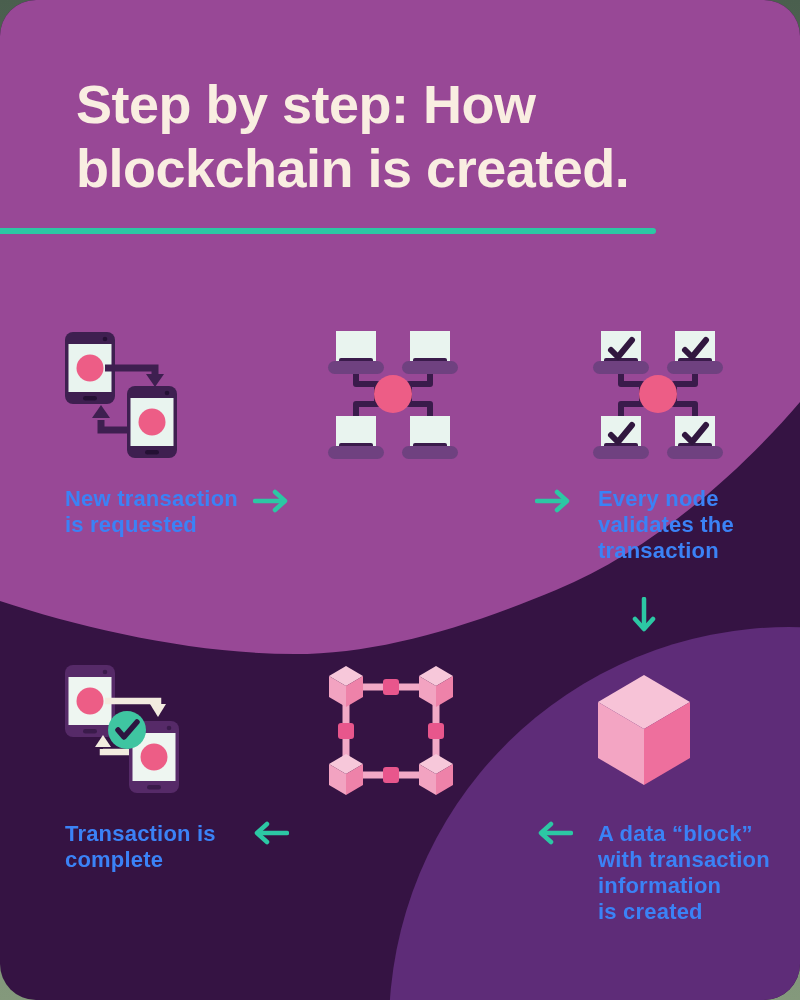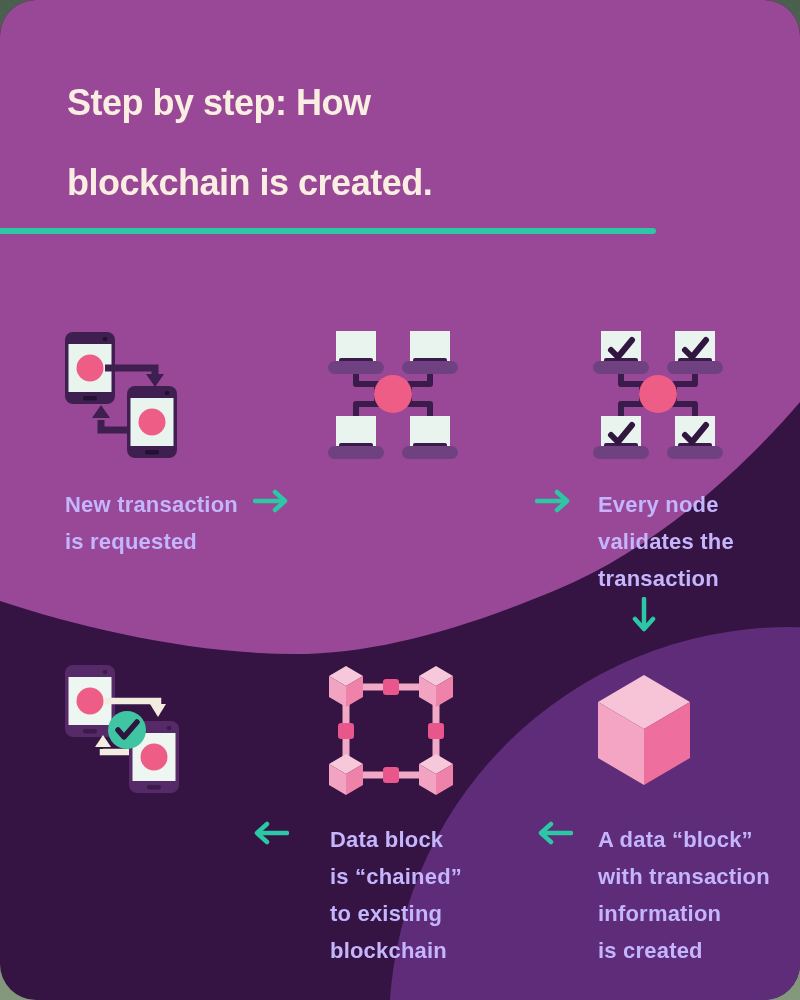--- a/index.html
+++ b/index.html
@@ -13,28 +13,28 @@
     position:relative;width:800px;height:1000px;
     background:#351343;border-radius:36px;overflow:hidden;
   }
   .abs{position:absolute;}
   .bg-top{left:0;top:0;}
   .bg-blob{
     left:389px;top:627px;width:800px;height:800px;
     border-radius:50%;background:#5e2c78;
   }
   .title{
-    left:64px;top:60px;width:640px;margin:3px;
-    font-size:36px;line-height:80px;font-weight:bold;
+    left:64px;top:60px;width:640px;margin:12px;
+    font-size:54px;line-height:64px;font-weight:bold;
     letter-spacing:-0.5px;color:#f9eee1;white-space:pre-line;
   }
   .divider{left:0;top:228px;width:656px;height:6px;background:#2cc7a4;border-radius:0 3px 3px 0;}
   .caption{
-    margin:0;width:250px;font-size:22px;line-height:37px;font-weight:600;
-    color:#c4b5fd;white-space:pre-line;letter-spacing:0.2px;
+    margin:0;width:250px;font-size:22px;line-height:26px;font-weight:600;
+    color:#3b82f6;white-space:pre-line;letter-spacing:0.2px;
   }
   .c1{left:65px;top:486px;}
   .c2{left:330px;top:486px;}
   .c3{left:598px;top:486px;}
   .c4{left:598px;top:821px;}
   .c5{left:330px;top:821px;}
   .c6{left:65px;top:821px;}
   .i1{left:63px;top:330px;}
   .i2{left:325px;top:328px;}
   .i3{left:590px;top:328px;}
@@ -234,18 +234,16 @@
 
   <p class="abs caption c1">New transaction
 is requested</p>
   <p class="abs caption c3">Every node
 validates the
 transaction</p>
   <p class="abs caption c4">A data “block”
 with transaction
 information
 is created</p>
-  <p class="abs caption c5">Data block
-is “chained”
-to existing
-blockchain</p>
+  <p class="abs caption c6">Transaction is
+complete</p>
 
 </div>
 
 </body></html>

